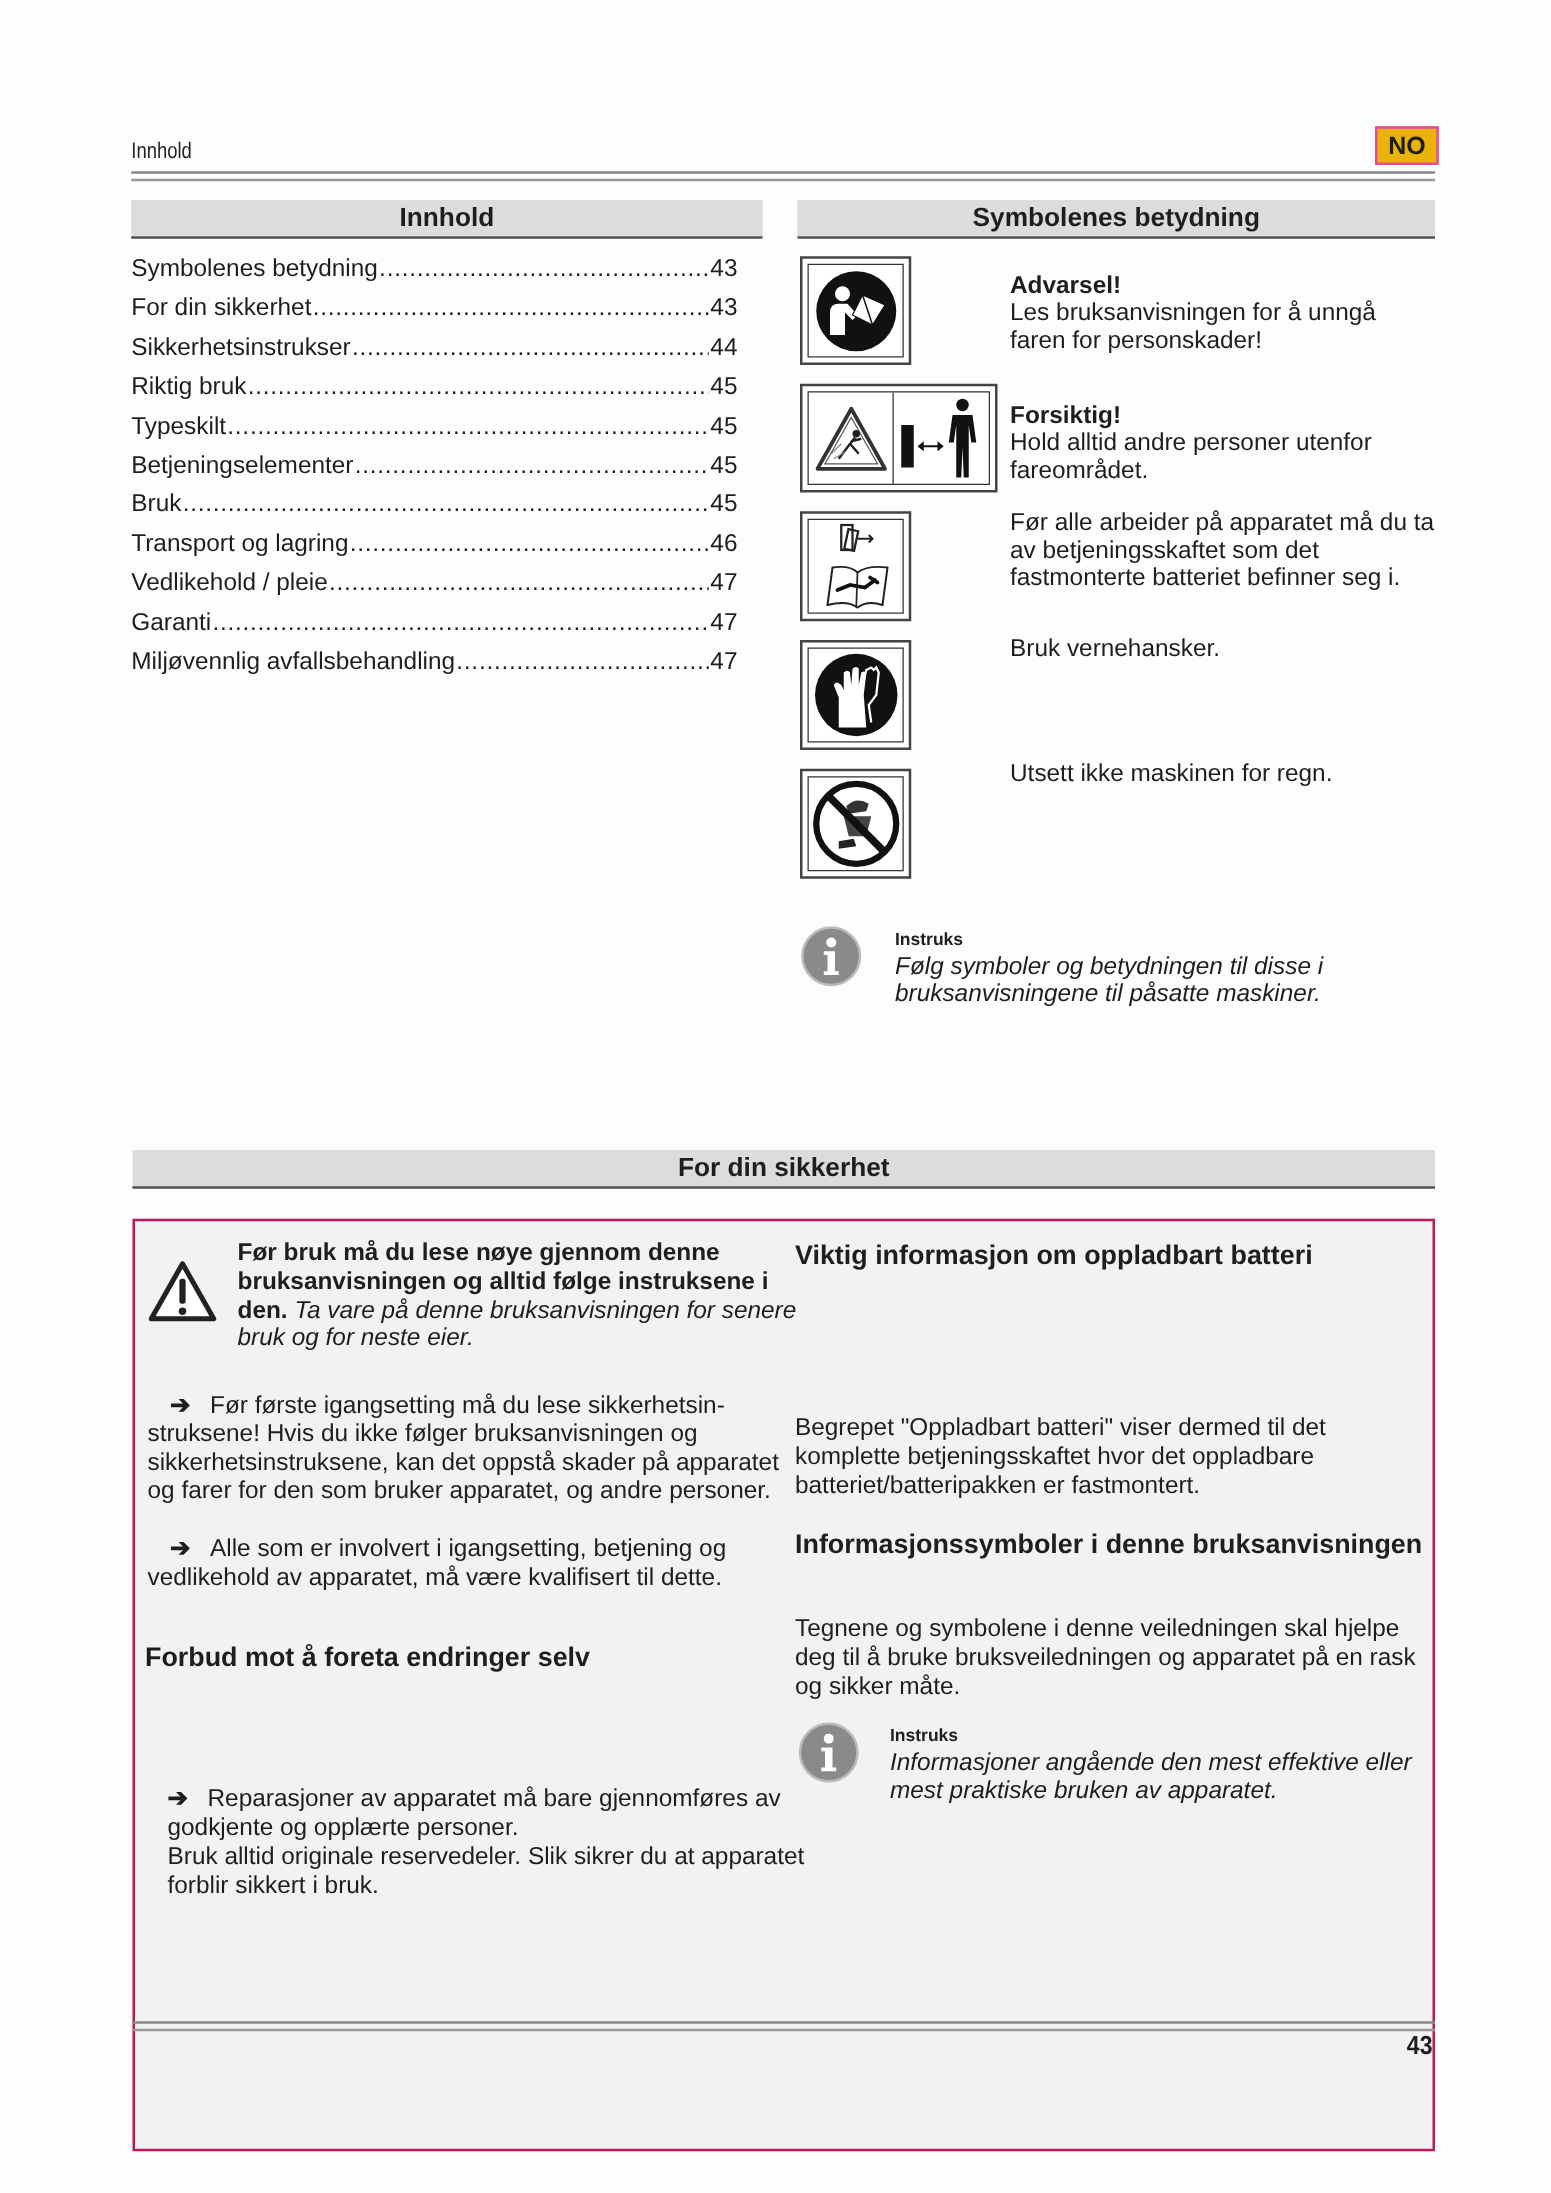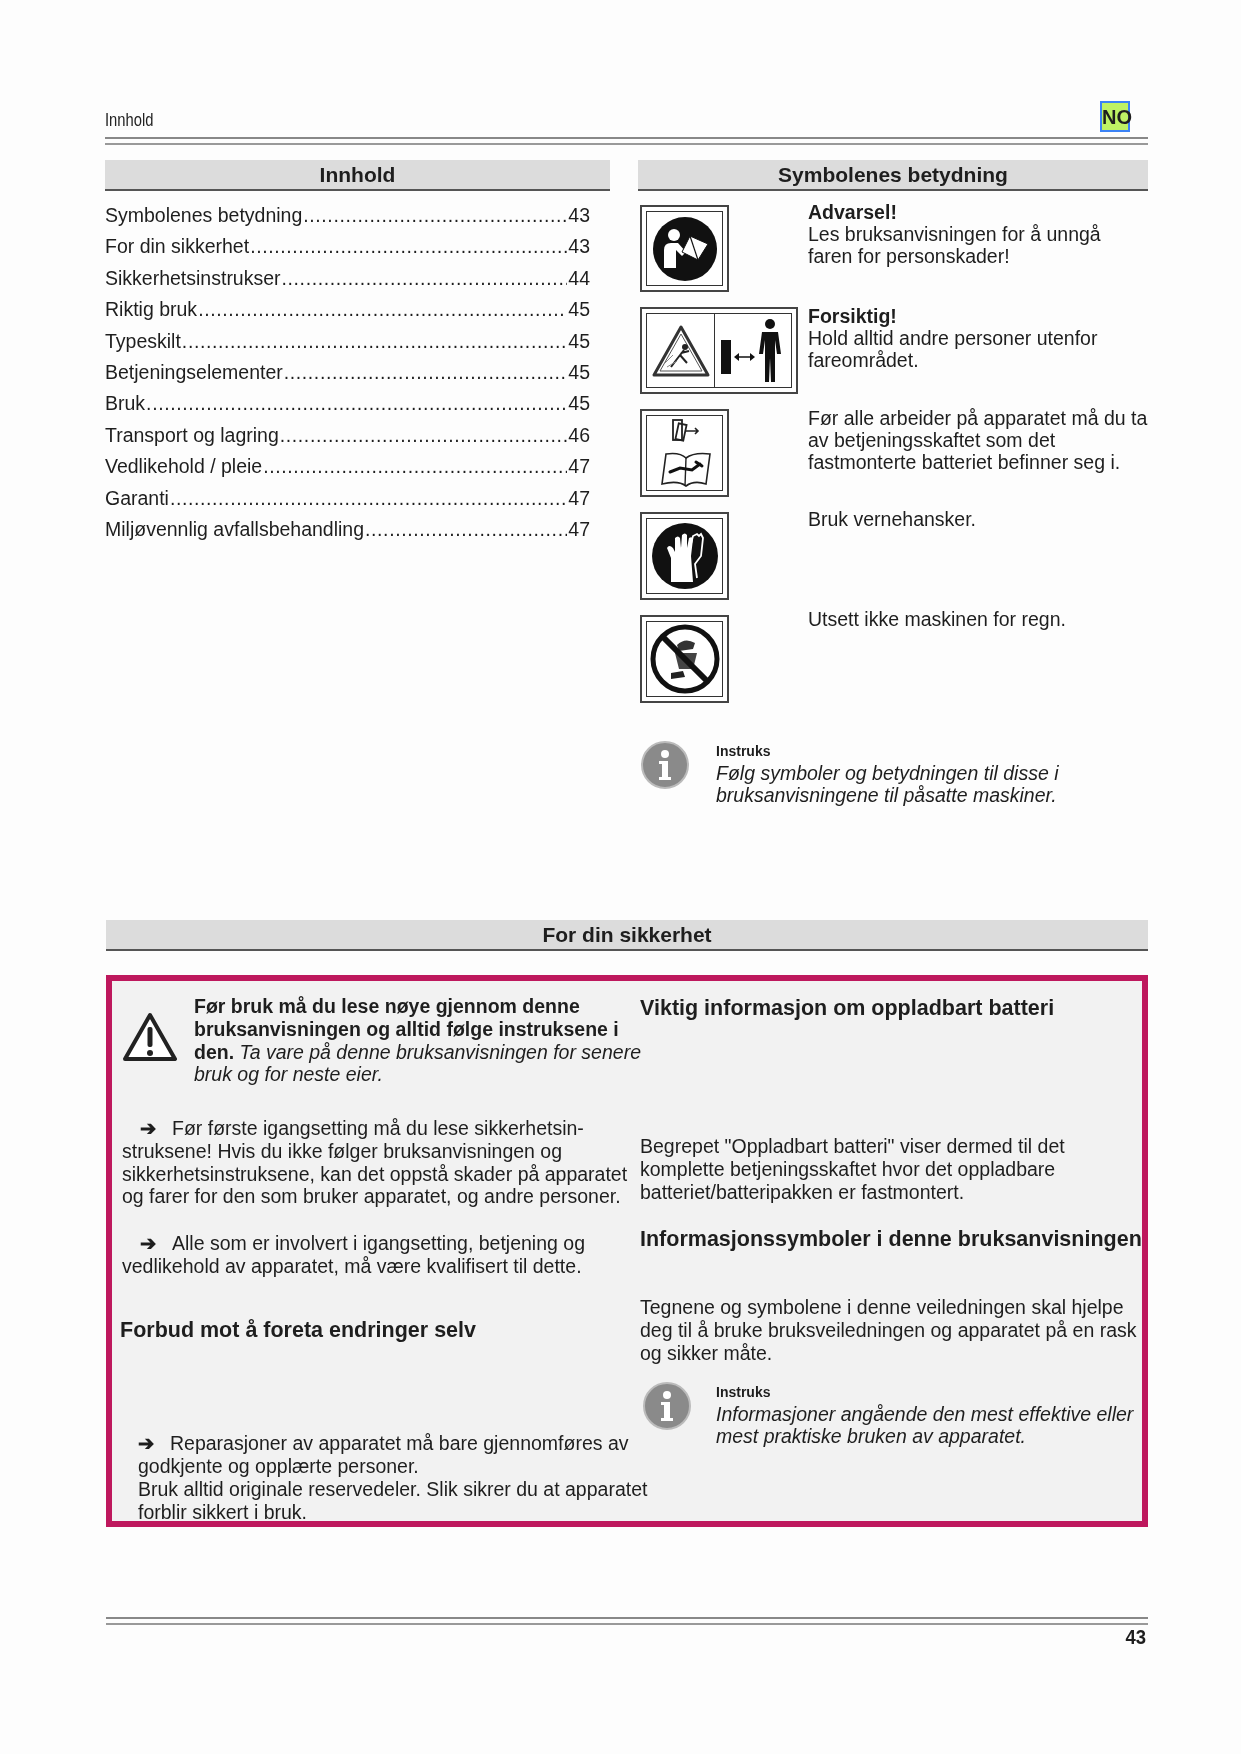--- a/index.html
+++ b/index.html
@@ -1,37 +1,37 @@
 <!DOCTYPE html>
 <html><head>
 <meta charset="utf-8">
 <style>
   html,body{margin:0;padding:0;background:#fdfdfd;}
   body{width:1241px;height:1754px;position:relative;overflow:hidden;
        font-family:"Liberation Sans",sans-serif;color:#1e1e1e;}
   .abs{position:absolute;}
   .running-head{left:105px;top:110px;font-size:18px;transform:scaleX(0.82);transform-origin:left top;color:#222;}
-  .lang-badge{left:1100px;top:101px;width:30px;height:31px;background:#bef264;border:2px solid #3b82f6;
+  .lang-badge{left:1100px;top:101px;width:51px;height:31px;background:#eab308;border:2px solid #ec4899;
      box-sizing:border-box;font-weight:bold;font-size:20px;text-align:center;line-height:28px;}
   .dbl-rule{height:4px;border-top:2px solid #888;border-bottom:2px solid #999;}
   .sec-bar{background:#dcdcdc;border-bottom:2px solid #555;height:29px;text-align:center;
      font-weight:bold;font-size:21px;line-height:30px;color:#1e1e1e;}
   .toc{left:105px;top:200px;width:485px;}
   .toc-row{display:flex;align-items:baseline;font-size:19.5px;height:31.4px;line-height:31.4px;}
   .toc-label{white-space:nowrap;}
   .toc-dots{flex:1;overflow:hidden;white-space:nowrap;margin:0 1px;}
   .toc-dots::after{content:"............................................................................................................";letter-spacing:0.6px;}
   .toc-page{white-space:nowrap;}
   .sym-box{border:2px solid #444;box-sizing:border-box;background:#fff;padding:4px;}
   .sym-inner{border:1.5px solid #333;width:100%;height:100%;box-sizing:border-box;display:flex;align-items:center;justify-content:center;}
   .sym-text{font-size:19.5px;line-height:22px;}
-  .sym-title{font-weight:bold;}
+  .sym-title{font-weight:bold;margin-top:16px;}
   .note-title{font-weight:bold;font-size:14px;line-height:22px;}
   .note-text{font-style:italic;font-size:19.5px;line-height:22px;}
-  .safety-box{left:106px;top:975px;width:1042px;height:552px;background:#f2f2f2;border:6px solid #be185d;box-sizing:border-box;}
+  .safety-box{left:106px;top:975px;width:1042px;height:746px;background:#f2f2f2;border:2px solid #be185d;box-sizing:border-box;}
   .p{font-size:19.5px;line-height:22.8px;}
   .h3{font-weight:bold;font-size:21.5px;line-height:26px;}
   .arrow{display:inline-block;width:32px;font-weight:bold;}
   .page-num{left:1100px;top:1625px;font-weight:bold;font-size:21px;width:46px;text-align:right;transform:scaleX(0.88);transform-origin:right top;}
 </style>
 </head>
 <body>
 
 <div class="abs running-head">Innhold</div>
 <div class="abs lang-badge">NO</div>

